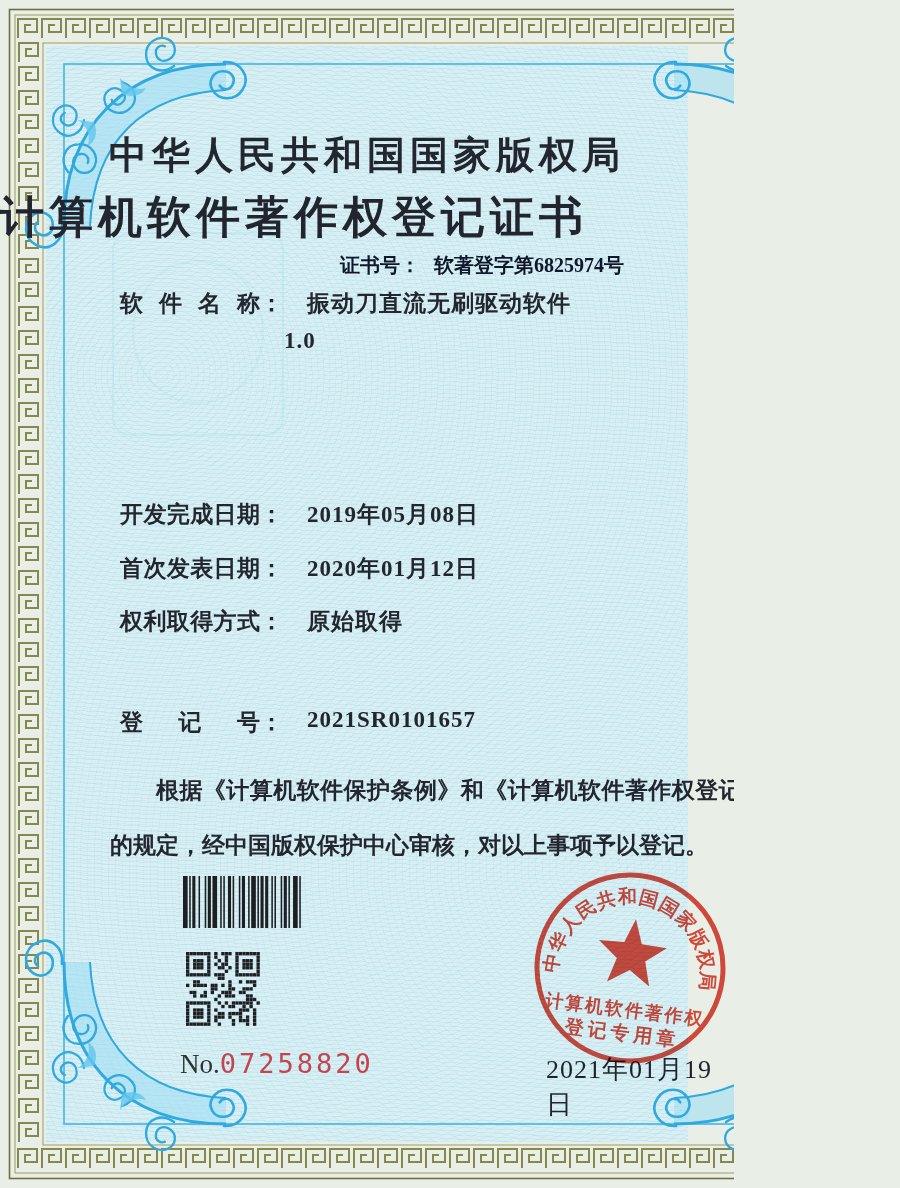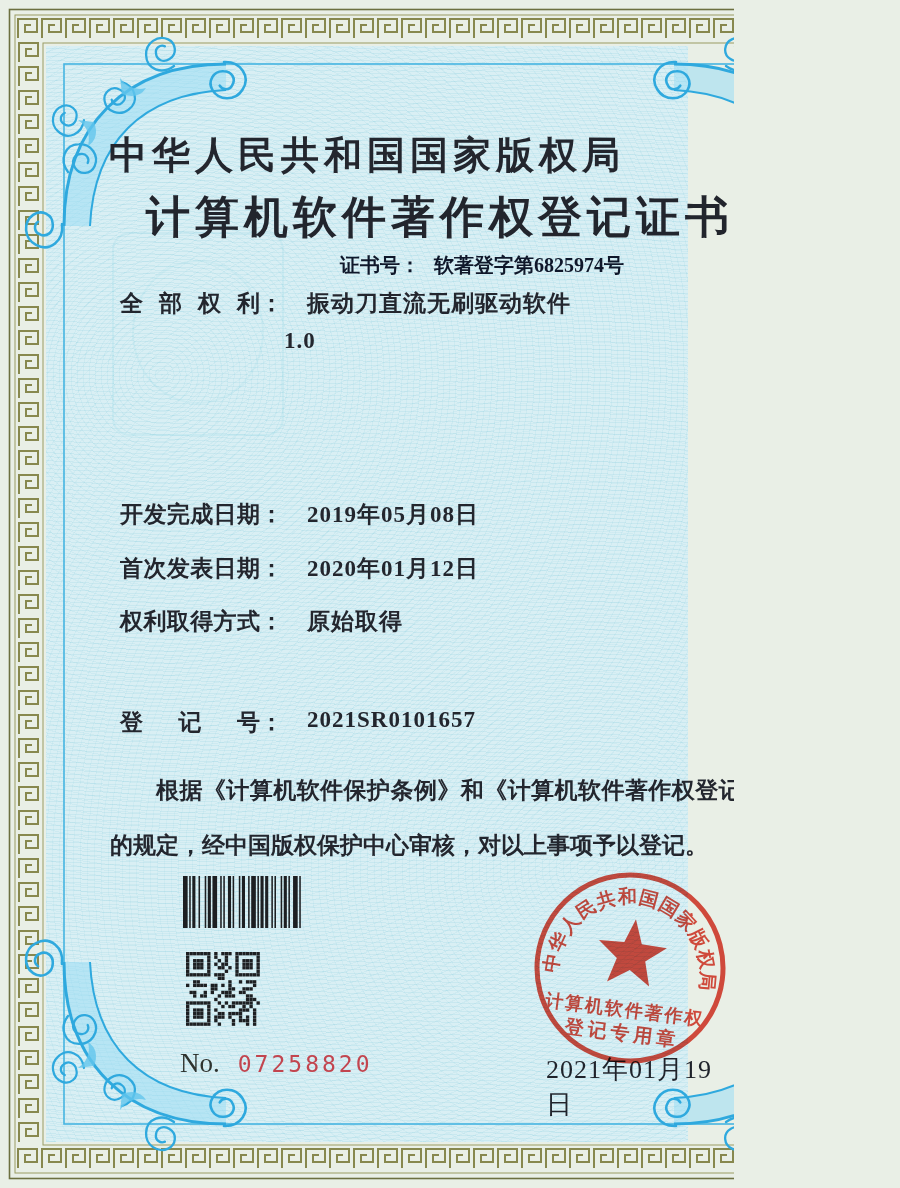--- a/index.html
+++ b/index.html
@@ -21,39 +21,39 @@
   .watermark::after{
     content:"";position:absolute;left:18px;top:26px;right:18px;bottom:30px;
     border:2px solid rgba(110,200,220,0.22);border-radius:50%;
   }
   svg.frame{position:absolute;left:0;top:0;}
   .authority{
     position:absolute;left:0;top:130px;width:100%;text-align:center;
     font-size:38px;font-weight:700;letter-spacing:5px;color:#23262e;
   }
   .cert-title{
-    position:absolute;left:0;top:188px;width:100%;text-align:right;
+    position:absolute;left:0;top:188px;width:100%;text-align:left;
     font-size:44px;font-weight:700;letter-spacing:5px;color:#22252d;
   }
   .cert-no{
     position:absolute;top:252px;right:110px;font-size:20px;font-weight:700;color:#0f172a;
   }
   .cert-no .v{margin-left:14px;}
   .row{position:absolute;left:120px;font-size:23px;font-weight:700;color:#23262e;white-space:nowrap;}
   .row .lbl{display:inline-block;width:140px;text-align:justify;text-align-last:justify;vertical-align:top;}
   .row .colon{display:inline-block;vertical-align:top;}
   .row .val{display:inline-block;margin-left:24px;vertical-align:top;letter-spacing:1px;}
   .val2{position:absolute;left:284px;top:328px;font-size:23px;font-weight:700;color:#23262e;letter-spacing:1px;}
   .statement{
     position:absolute;left:110px;top:763px;width:702px;
     font-size:23px;font-weight:700;color:#23262e;line-height:55px;
     text-indent:2em;text-align:justify;
   }
   .serial{position:absolute;left:180px;top:1048px;font-size:27px;color:#2e332f;}
-  .serial .num{margin-left:18px;color:#c2454f;font-family:"DejaVu Sans Mono","Liberation Mono",monospace;font-size:23px;letter-spacing:3px;}
+  .serial .num{color:#c2454f;font-family:"DejaVu Sans Mono","Liberation Mono",monospace;font-size:27px;letter-spacing:3px;}
   .issue-date{position:absolute;left:546px;top:1052px;font-size:26px;font-weight:400;color:#1f232b;letter-spacing:1px;}
   .seal{position:absolute;left:510px;top:853px;opacity:.9;mix-blend-mode:multiply;}
   .barcode{position:absolute;left:183px;top:876px;}
   .qrcode{position:absolute;left:186px;top:952px;}
 </style>
 </head>
 <body>
 
 <div id="cert">
 
@@ -264,21 +264,21 @@
   <div class="watermark"></div>
 
   <div class="authority">中华人民共和国国家版权局</div>
   <div class="cert-title">计算机软件著作权登记证书</div>
 
   <div class="cert-no">
     <span class="l">证书号：</span><span class="v">软著登字第6825974号</span>
   </div>
 
   <div class="row" style="top:288px">
-    <span class="lbl">全部权利</span><span class="colon">：</span><span class="val">振动刀直流无刷驱动软件</span>
+    <span class="lbl">软件名称</span><span class="colon">：</span><span class="val">振动刀直流无刷驱动软件</span>
   </div>
   <div class="val2">1.0</div>
 
 
   <div class="row" style="top:499px">
     <span class="lbl">开发完成日期</span><span class="colon">：</span><span class="val">2019年05月08日</span>
   </div>
 
   <div class="row" style="top:553px">
     <span class="lbl">首次发表日期</span><span class="colon">：</span><span class="val">2020年01月12日</span>

